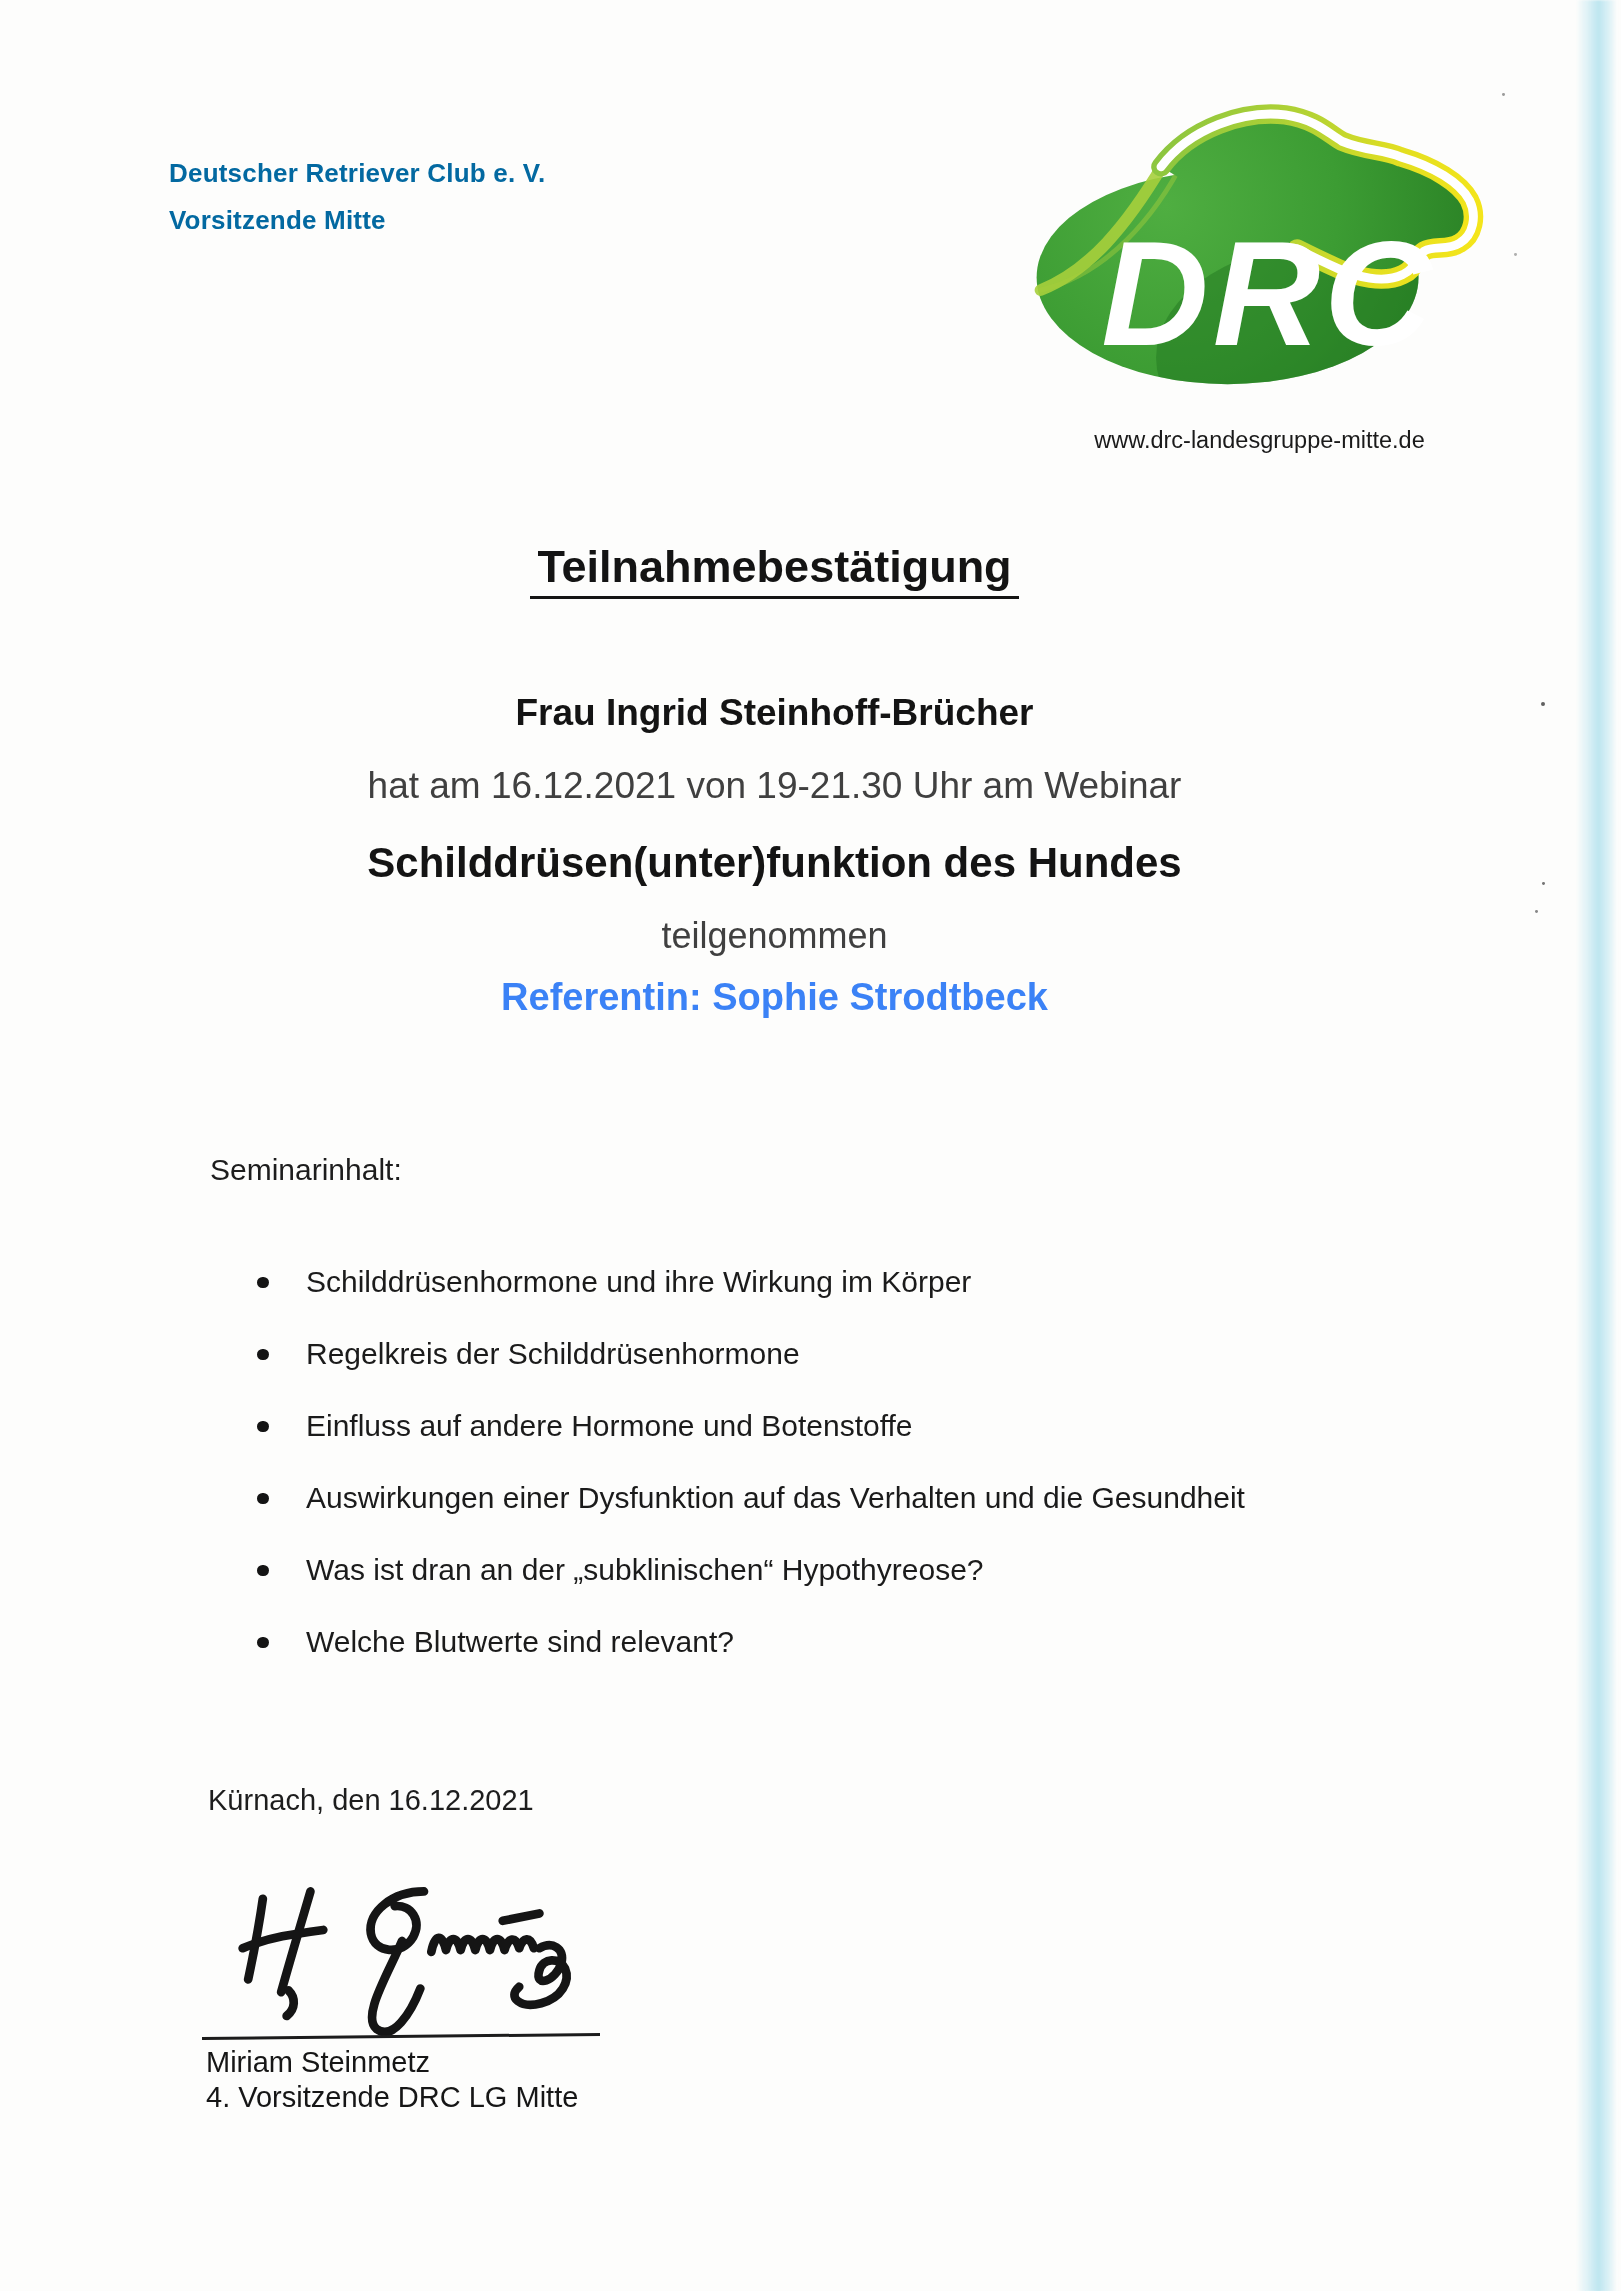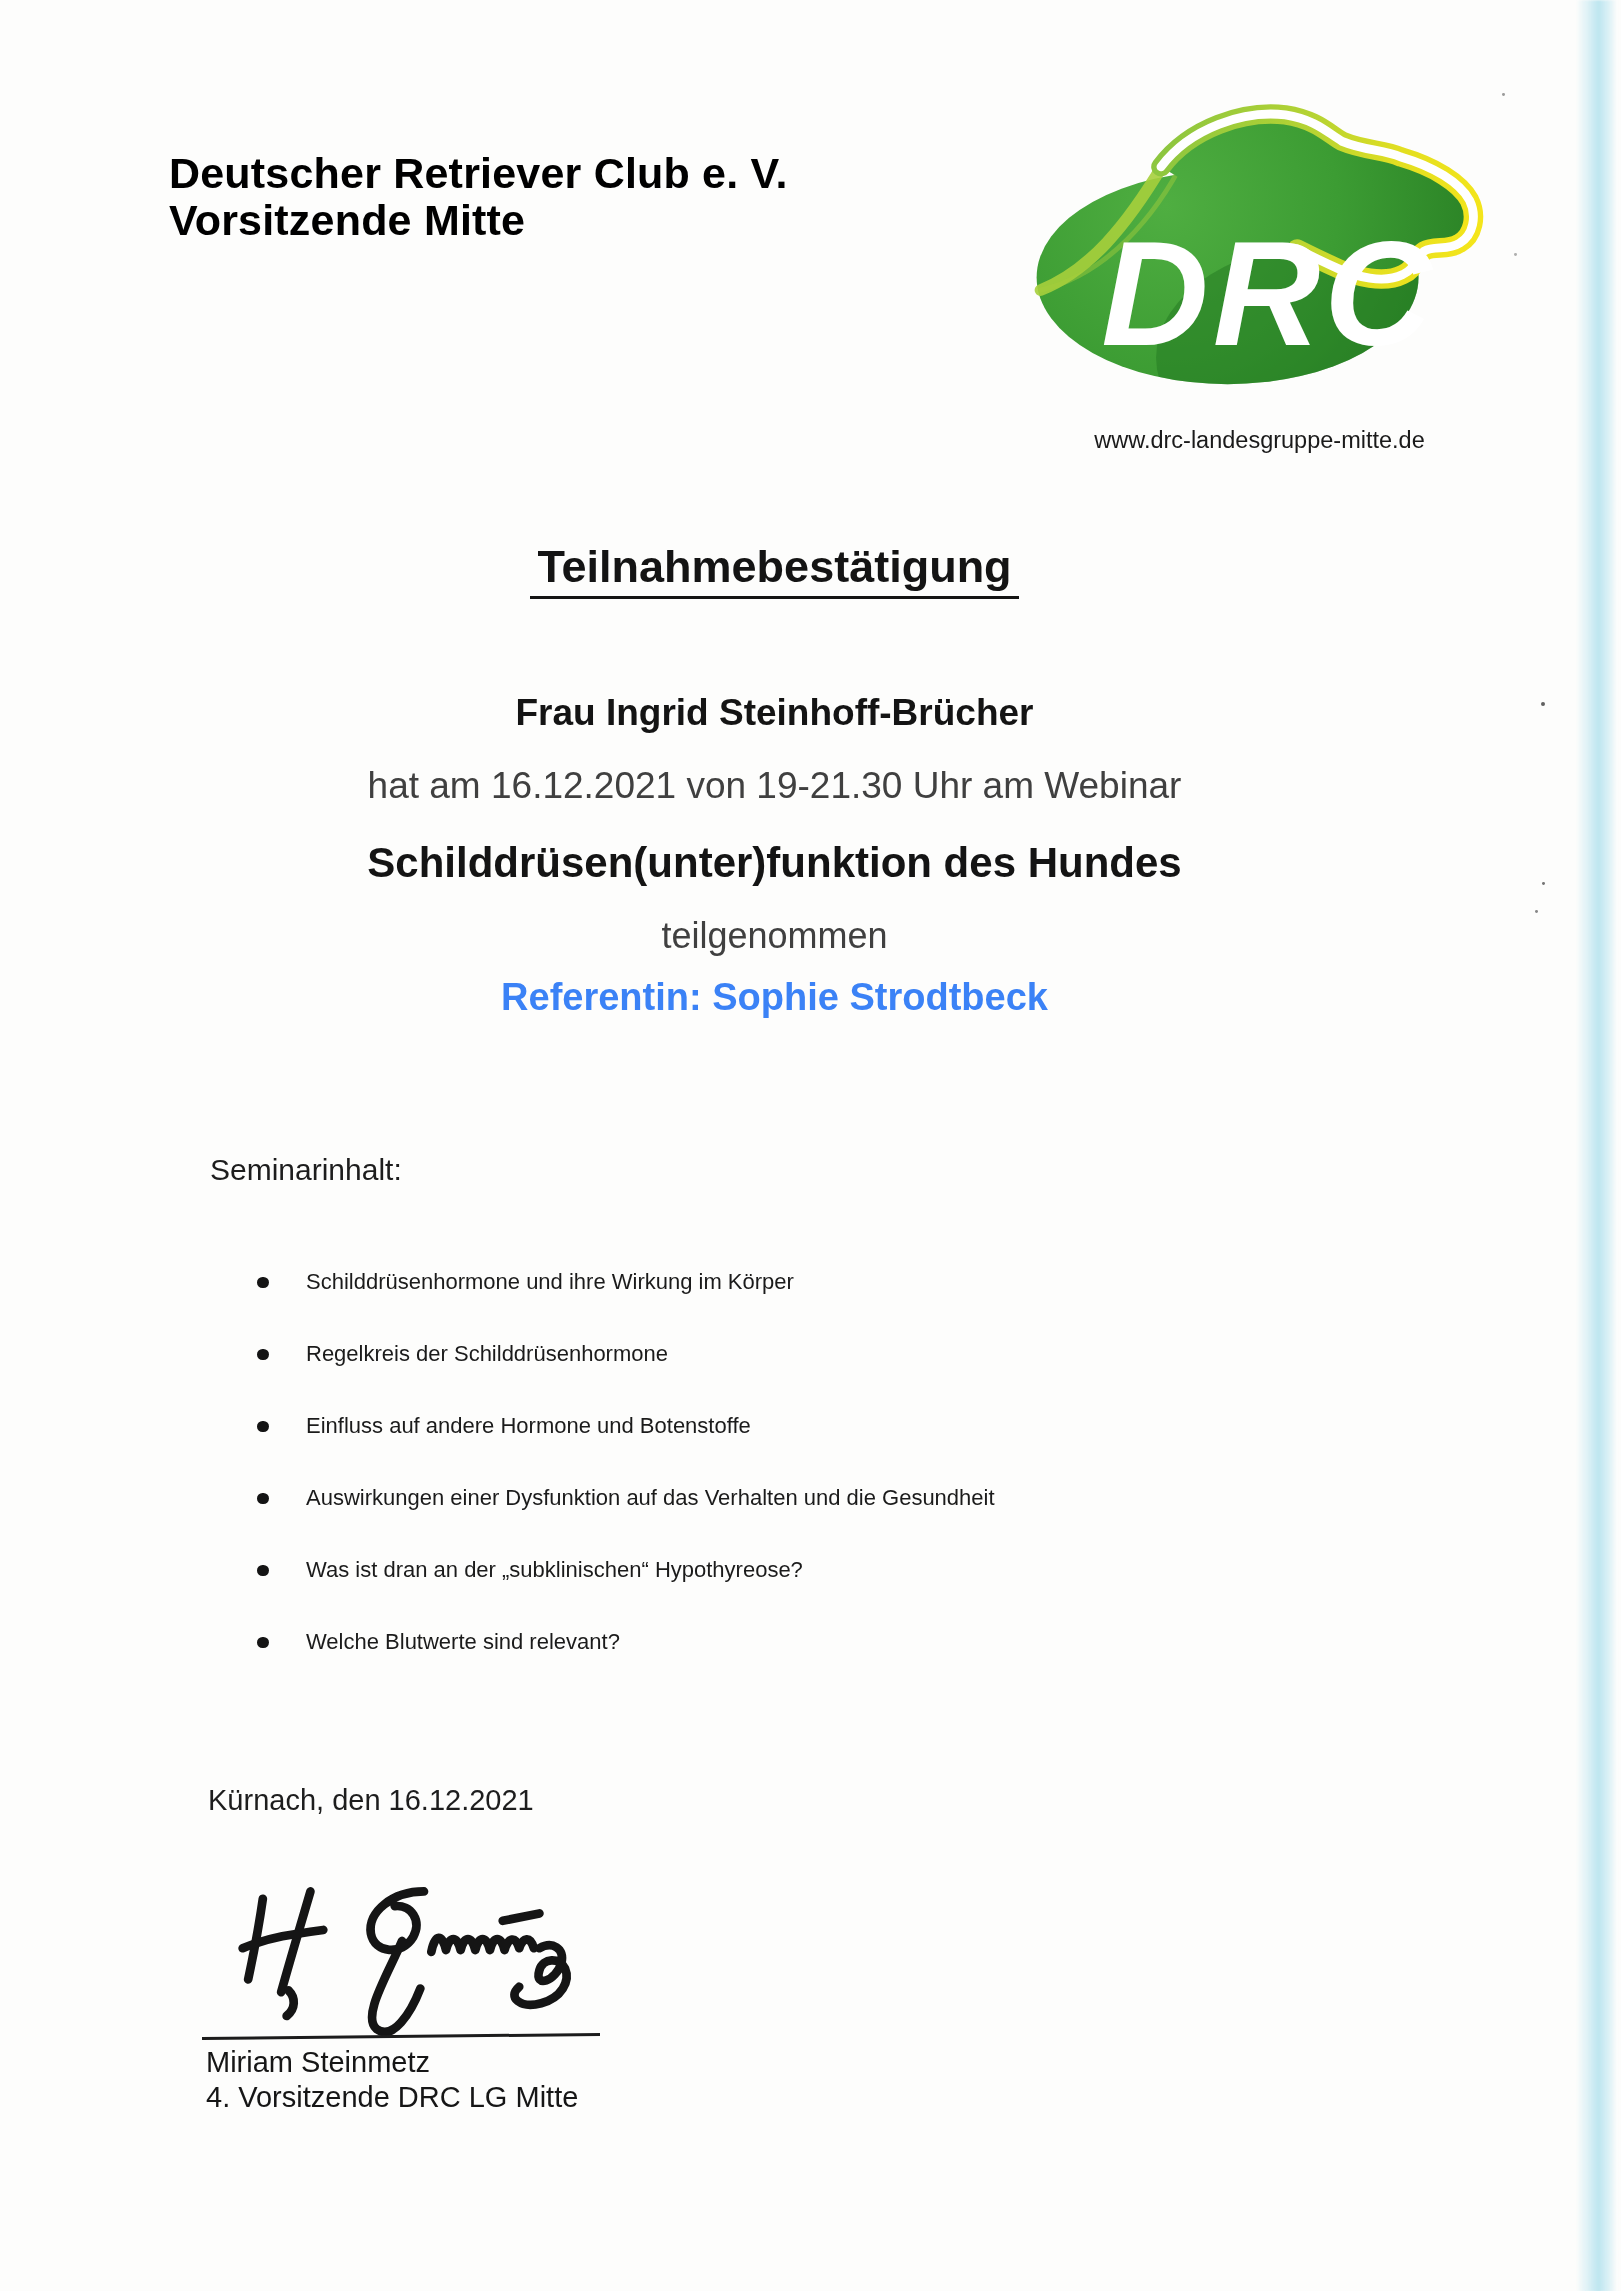--- a/index.html
+++ b/index.html
@@ -20,21 +20,21 @@
       rgba(180,226,238,0.45) 30%,
       rgba(168,222,236,0.75) 55%,
       rgba(180,226,238,0.45) 80%,
       rgba(190,230,240,0) 100%);
     filter:blur(1px);
   }
   .speck{position:absolute;border-radius:50%;background:#3a3a3a;}
 
   .org{
     position:absolute;left:169px;top:150px;
-    font-size:43px;font-weight:700;color:#000000;
+    font-size:26px;font-weight:700;color:#0369a1;
     line-height:47px;letter-spacing:0.2px;
   }
   .logo{position:absolute;left:1019px;top:98px;width:470px;height:304px;}
   .website{
     position:absolute;left:1029px;top:427px;width:461px;
     text-align:center;font-size:23.5px;font-weight:400;color:#1a1a1a;
   }
   .title-row{
     position:absolute;left:0;top:541px;width:1549px;text-align:center;
   }
@@ -49,21 +49,21 @@
   .cl-participated{top:915px;font-size:36px;font-weight:400;}
   .cl-speaker{top:976px;font-size:38px;font-weight:700;color:#3b82f6;}
 
   .seminar-label{position:absolute;left:210px;top:1153px;font-size:30px;}
   ul.topics{
     position:absolute;left:257px;top:1262px;width:1274px;
     list-style:none;margin:0;padding:0;
   }
   ul.topics li{
     position:relative;padding-left:49px;margin-bottom:33px;
-    font-size:22px;line-height:39px;white-space:nowrap;color:#1b1b1b;
+    font-size:30px;line-height:39px;white-space:nowrap;color:#1b1b1b;
   }
   ul.topics li::before{
     content:"";position:absolute;left:0;top:14.7px;width:11.8px;height:11.8px;
     border-radius:50%;background:#141414;
   }
   .place-date{position:absolute;left:208px;top:1784px;font-size:29px;}
   .signature{position:absolute;left:218px;top:1864px;width:412px;height:174px;}
   .sig-line{
     position:absolute;left:202px;top:2035px;width:398px;height:2.9px;
     background:#1c1c1c;transform:rotate(-0.6deg);

